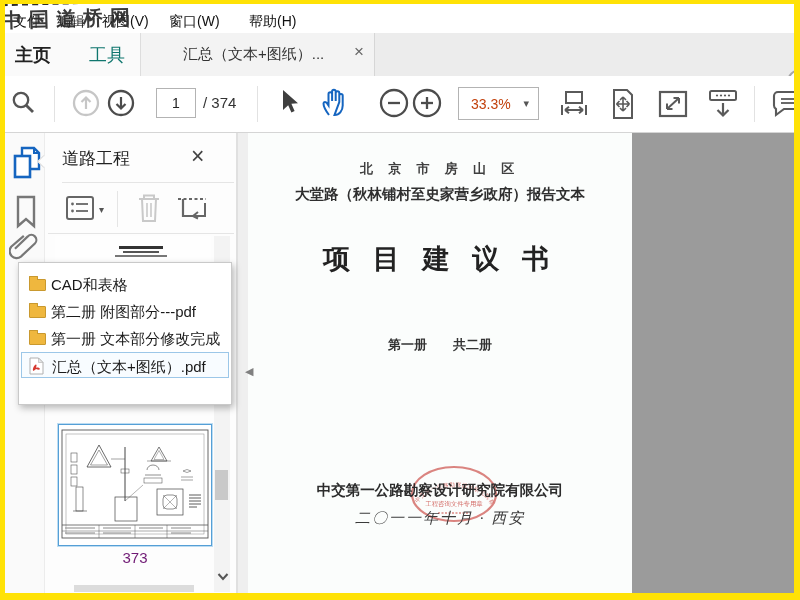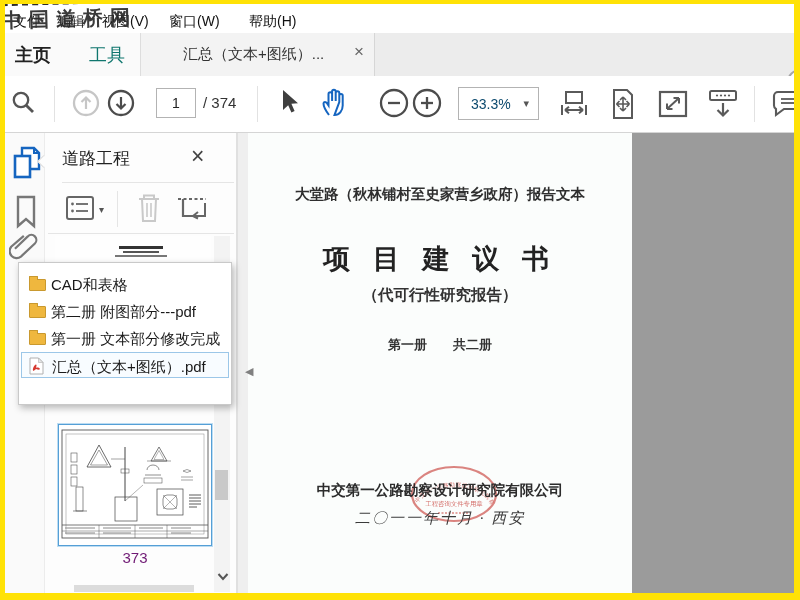--- a/index.html
+++ b/index.html
@@ -26,21 +26,21 @@
                 border:2px solid #a6a6a6; background:#fcfcfc; }
 
   .toolbar { left:5px; top:76px; width:789px; height:57px; background:#fff; border-bottom:1px solid #d5d5d5; }
   .tsep { position:absolute; top:10px; width:1px; height:36px; background:#e2e2e2; }
   .tbtn { position:absolute; cursor:pointer; }
   .pagebox { position:absolute; left:151px; top:12px; width:40px; height:30px; border:1px solid #b3b3b3;
              background:#fff; text-align:center; font-size:14px; color:#222; line-height:28px; }
   .pagecount { position:absolute; left:198px; top:18px; font-size:15px; color:#333; }
   .zoombox { position:absolute; left:453px; top:11px; width:81px; height:33px; border:1px solid #b3b3b3;
              background:#fff; cursor:pointer; }
-  .zoomval { position:absolute; left:12px; top:8px; font-size:14px; color:#0c4a6e; }
+  .zoomval { position:absolute; left:12px; top:8px; font-size:14px; color:#c2410c; }
   .zoomcaret { position:absolute; right:9px; top:9px; font-size:11px; color:#555; }
 
   
   .iconstrip { left:5px; top:133px; width:40px; height:460px; background:#fafafa; border-right:1px solid #ececec; }
   .notch { position:absolute; left:39px; top:157px; width:9px; height:9px; background:#fdfdfd;
            border-left:1px solid #d9d9d9; border-bottom:1px solid #d9d9d9; transform:rotate(45deg); }
 
   
   .panel { left:45px; top:133px; width:192px; height:460px; background:#fdfdfd; border-right:1px solid #e0e0e0; }
   .panel-title { position:absolute; left:17px; top:14px; font-size:17px; color:#222; }
@@ -327,23 +327,23 @@
             <path d="M9.5 1 L14 5.5 H9.5 Z" fill="#e6e6e6" stroke="#b0b0b0" stroke-width="0.6"></path>
             <path d="M4 13.5 c-.6-1.8 1.6-6 2.8-6 s.8 1.8 .1 3.2 c1.8-.6 4.2 .3 4 1.3 s-2.2 .7-3.9 -.1 c-1.4 1.3-2.8 2.4-3 1.6 z" fill="#d6382f"></path>
           </svg>
       </span>
       <span class="prow-label">汇总（文本+图纸）.pdf</span>
     </div>
   </div>
 
   <div class="abs docarea">
     <div class="page">
+      <div class="doc-text" style="top:27px; font-size:13px; letter-spacing:6px; font-weight:bold; color:#3f3f3f">北 京 市 房 山 区</div>
       <div class="doc-text" style="top:52px; font-size:14.5px; font-weight:bold; color:#2f2f2f">大堂路（秋林铺村至史家营乡政府）报告文本</div>
       <div class="doc-text" style="top:108px; font-size:27px; font-weight:bold; letter-spacing:8px; color:#222">项 目 建 议 书</div>
-      <div class="doc-text" style="top:152px; font-size:15.5px; font-weight:bold; color:#333">（代可行性研究报告）</div>
       <div class="doc-text" style="top:203px; font-size:13px; font-weight:bold">第一册　　共二册</div>
 
       <div class="stamp">
         <svg width="92" height="62" viewBox="0 0 92 62">
           <ellipse cx="46" cy="31" rx="42" ry="27" fill="none" stroke="#c8403a" stroke-width="2.2" opacity="0.75"></ellipse>
           <defs>
               <path id="arcpath" d="M10 40 A 38 24 0 0 1 82 40"></path>
             </defs>
           <text font-size="5.6" fill="#c8403a" opacity="0.85" letter-spacing="0.5"><textPath href="#arcpath">中交第一公路勘察设计研究院有限公司</textPath></text>
           <text x="46" y="43" text-anchor="middle" font-size="6.4" fill="#c8403a" opacity="0.9">工程咨询文件专用章</text>

